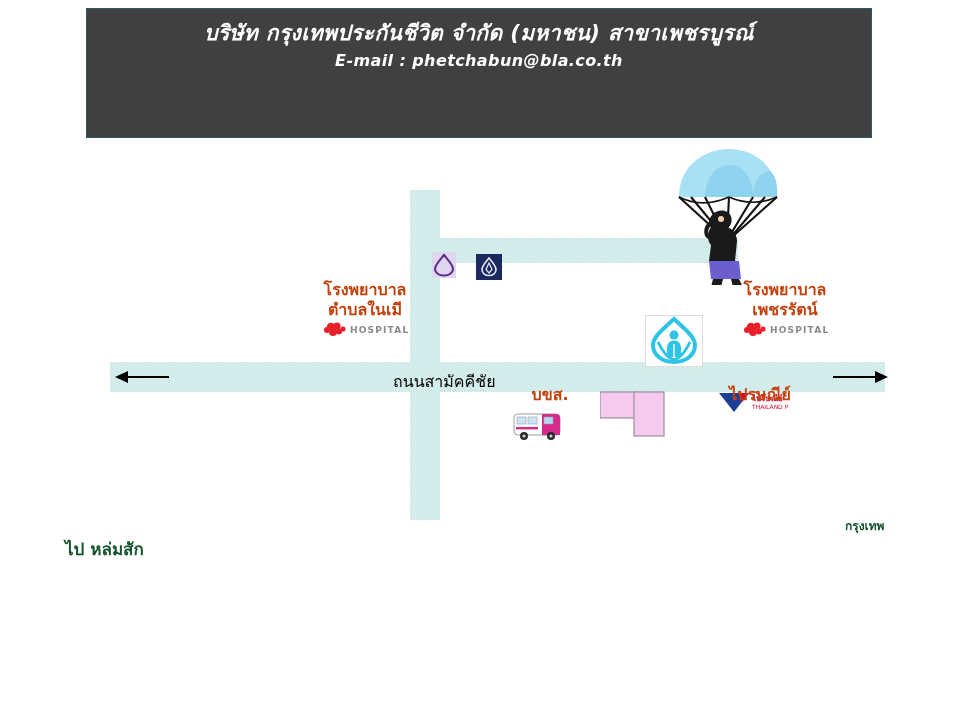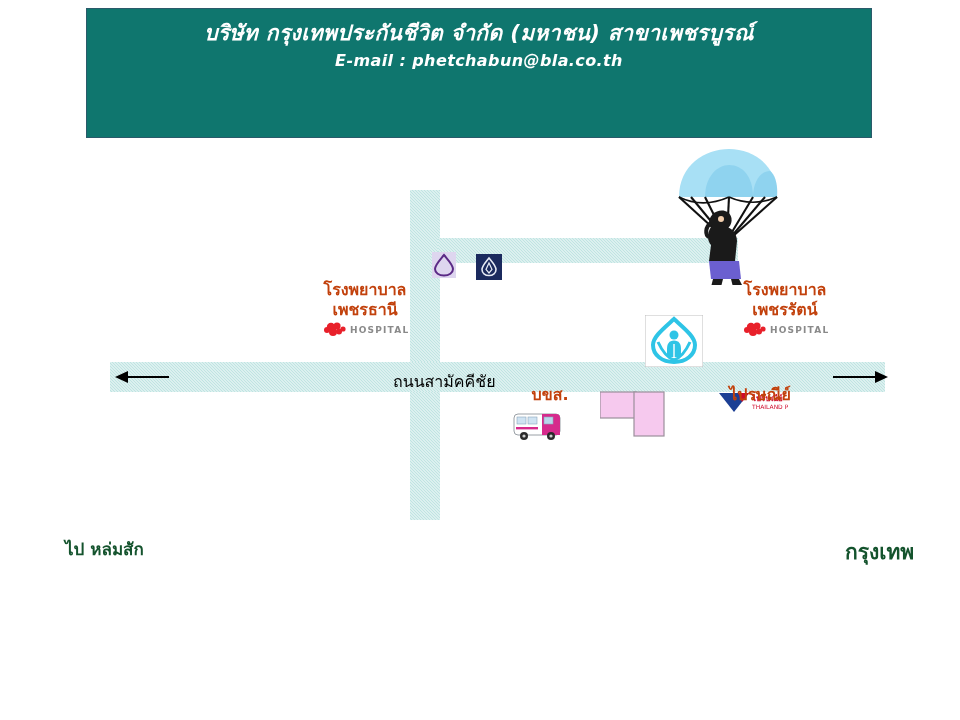--- a/index.html
+++ b/index.html
@@ -16,21 +16,21 @@
     position: relative;
   }
 
   
   #header-banner {
     position: absolute;
     left: 86px;
     top: 8px;
     width: 786px;
     height: 130px;
-    background: #0f766e;
+    background: #404040;
     border: 1px solid #2a5a6a;
     box-sizing: border-box;
     text-align: center;
     color: #ffffff;
     padding-top: 8px;
   }
   #header-banner .line {
     font-style: italic;
     font-weight: bold;
     color: #ffffff;
@@ -92,21 +92,21 @@
     left: 393px;
     top: 229px;
     font-size: 16px;
   }
 
   .arrow-svg { position: absolute; }
   #arrow-left { left: 115px; top: 227px; }
   #arrow-right { left: 833px; top: 227px; }
 
   #dest-left-label  { left: 65px;  top: 395px; font-size: 17px; }
-  #dest-right-label { left: 845px; top: 395px; font-size: 21px; }
+  #dest-right-label { left: 845px; top: 376px; font-size: 12px; }
   .dest-label {
     position: absolute;
     font-weight: bold;
     color: #14532d;
     white-space: nowrap;
   }
 
   
   .poi {
     position: absolute;
@@ -159,21 +159,21 @@
   <svg class="arrow-svg" id="arrow-right" width="55" height="20" viewBox="0 0 55 20">
     <line x1="0" y1="10" x2="44" y2="10" stroke="#000" stroke-width="2"></line>
     <polygon points="55,10 42,4 42,16" fill="#000"></polygon>
   </svg>
 
   <div class="dest-label" id="dest-left-label">ไป หล่มสัก</div>
   <div class="dest-label" id="dest-right-label">กรุงเทพ</div>
 
   <div class="poi" id="poi-hospital-left">
     <span class="t">โรงพยาบาล</span>
-    <span class="t">เพชรธานี</span>
+    <span class="t">ตำบลในเมี</span>
     <span class="hospital-logo">
       <svg width="90" height="16" viewBox="0 0 90 16">
         <g fill="#e8202a">
           <circle cx="11" cy="6" r="4.2"></circle>
             <circle cx="17" cy="5" r="3.6"></circle>
           <circle cx="13" cy="11" r="4"></circle>
             <circle cx="19" cy="10.5" r="3"></circle>
           <circle cx="23" cy="8" r="2.6"></circle>
             <circle cx="7" cy="9" r="3"></circle>
         </g>

